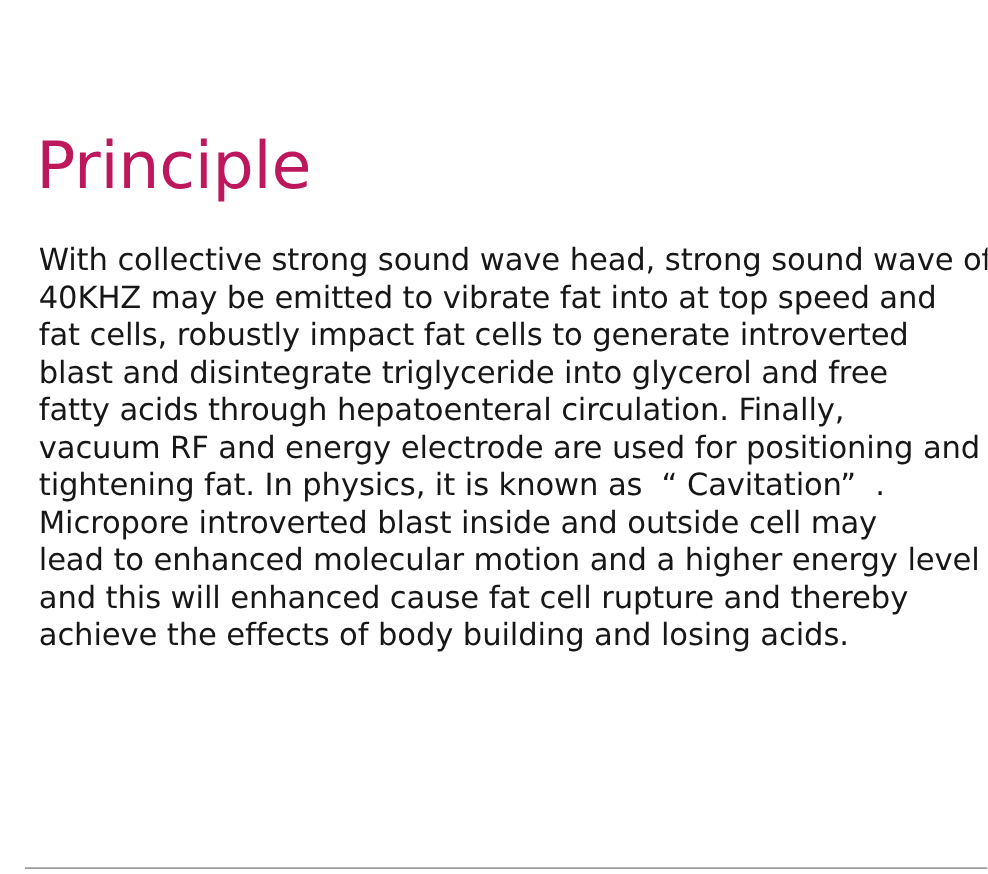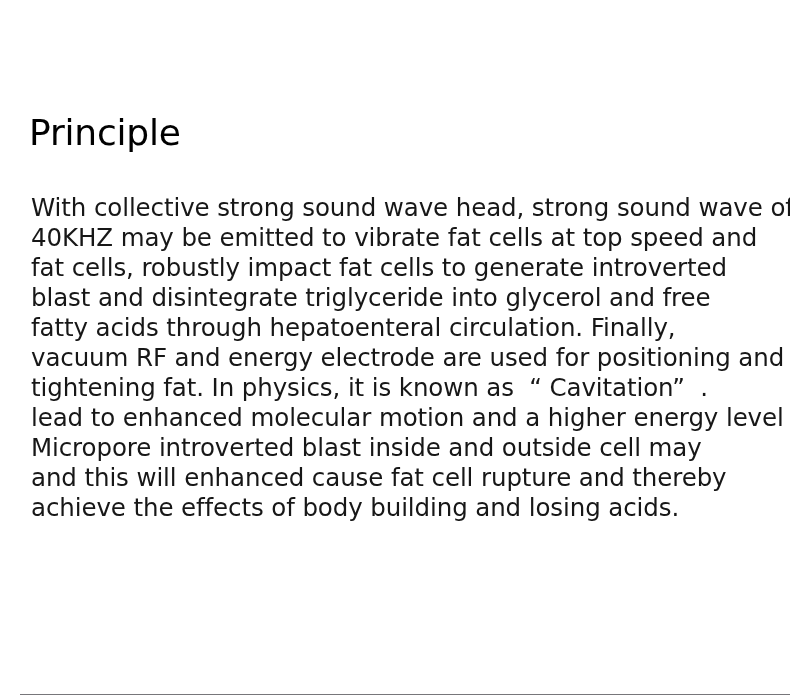--- a/index.html
+++ b/index.html
@@ -18,24 +18,24 @@
     width: 790px;
     height: 699px;
     background: #ffffff;
     box-sizing: border-box;
   }
   .slide-title {
     position: absolute;
     left: 29px;
     top: 101px;
     font-family: "DejaVu Sans", sans-serif;
-    font-size: 36px;
+    font-size: 52px;
     font-weight: 400;
     line-height: 64px;
-    color: #000000;
+    color: #be185d;
     letter-spacing: -0.2px;
     white-space: nowrap;
   }
   .slide-body {
     position: absolute;
     left: 31px;
     top: 193px;
     width: 730px;
     font-family: "DejaVu Sans", sans-serif;
     font-size: 24.5px;
@@ -59,27 +59,27 @@
 </style>
 </head>
 <body>
 
 <div class="slide">
 
   <div class="slide-title">Principle</div>
 
   <div class="slide-body">
     <span class="body-line">With collective strong sound wave head, strong sound wave of</span>
-    <span class="body-line">40KHZ may be emitted to vibrate fat cells at top speed and</span>
+    <span class="body-line">40KHZ may be emitted to vibrate fat into at top speed and</span>
     <span class="body-line">fat cells, robustly impact fat cells to generate introverted</span>
     <span class="body-line">blast and disintegrate triglyceride into glycerol and free</span>
     <span class="body-line">fatty acids through hepatoenteral circulation. Finally,</span>
     <span class="body-line">vacuum RF and energy electrode are used for positioning and</span>
     <span class="body-line">tightening fat. In physics, it is known as  “ Cavitation”  .</span>
+    <span class="body-line">Micropore introverted blast inside and outside cell may</span>
     <span class="body-line">lead to enhanced molecular motion and a higher energy level</span>
-    <span class="body-line">Micropore introverted blast inside and outside cell may</span>
     <span class="body-line">and this will enhanced cause fat cell rupture and thereby</span>
     <span class="body-line">achieve the effects of body building and losing acids.</span>
   </div>
 
   <div class="footer-rule"></div>
 
 </div>
 
 </body></html>

